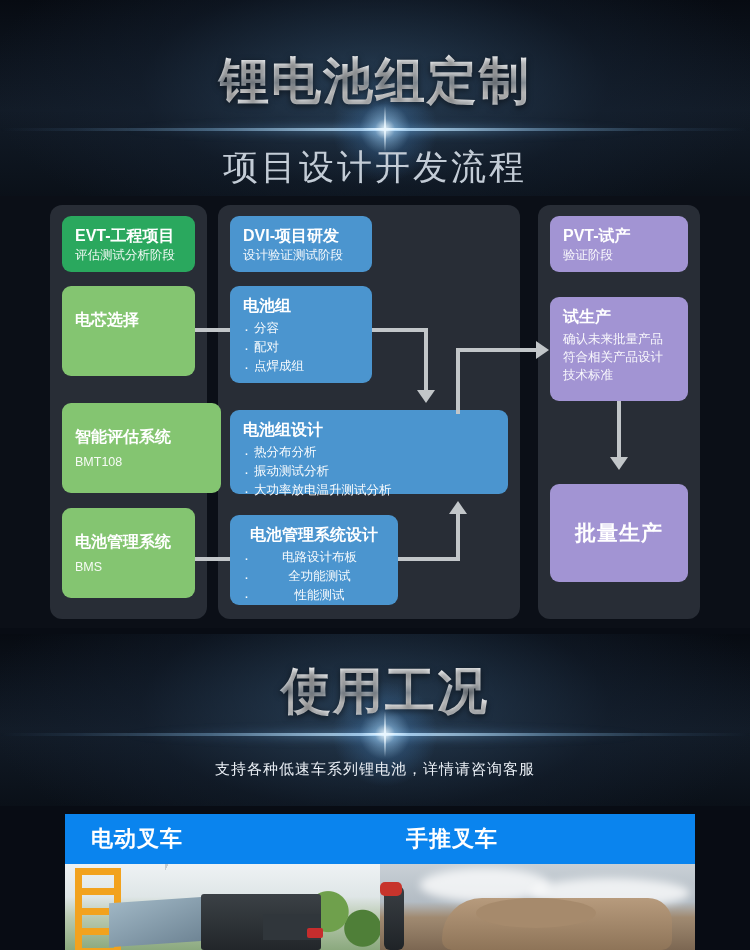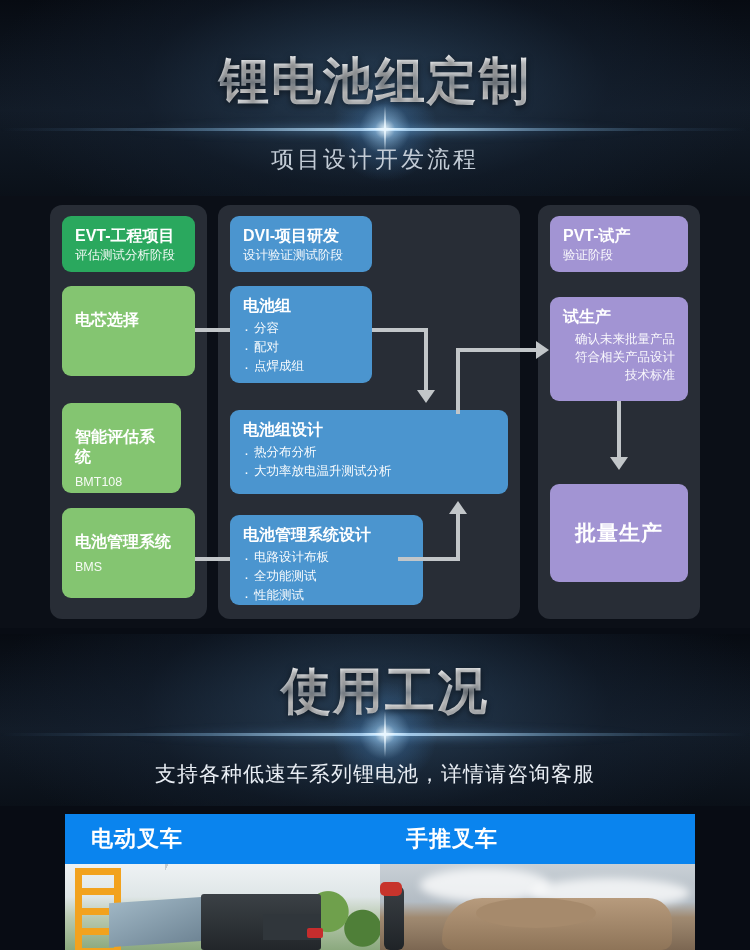--- a/index.html
+++ b/index.html
@@ -53,25 +53,25 @@
   .big-title {
     position: absolute; width: 750px; text-align: center;
     font-size: 50px; font-weight: bold; letter-spacing: 2px;
     background: linear-gradient(180deg, #ffffff 0%, #f2f6fa 40%, #b9c4cf 52%, #ffffff 66%, #e3eaf1 100%);
     -webkit-background-clip: text; background-clip: text;
     -webkit-text-fill-color: transparent; color: #fff;
     text-shadow: 0 2px 6px rgba(0,0,0,.55);
   }
   .sub-title {
     position: absolute; width: 750px; text-align: center;
-    font-size: 23px; color: #c3ccd6; letter-spacing: 3px; font-weight: 400;
+    font-size: 35px; color: #c3ccd6; letter-spacing: 3px; font-weight: 400;
   }
   .lead-text {
     position: absolute; width: 750px; text-align: center;
-    font-size: 21px; color: #e9eef4; letter-spacing: 1px;
+    font-size: 15px; color: #e9eef4; letter-spacing: 1px;
   }
 
   
   .flow { position: absolute; left: 0; top: 196px; width: 750px; height: 432px; background: #0b0f17; }
   .panel { position: absolute; background: #282d36; border-radius: 12px; }
   .p1 { left: 50px;  top: 9px; width: 157px; height: 414px; }
   .p2 { left: 218px; top: 9px; width: 302px; height: 414px; }
   .p3 { left: 538px; top: 9px; width: 162px; height: 414px; }
 
   .node { position: absolute; border-radius: 9px; color: #fff; padding: 10px 13px; }
@@ -159,21 +159,21 @@
 
     <div class="node g-dark" style="left:62px; top:20px; width:133px; height:56px;">
       <div class="t">EVT-工程项目</div>
       <div class="s">评估测试分析阶段</div>
     </div>
 
     <div class="node g-light" style="left:62px; top:90px; width:133px; height:90px; padding-top:24px;">
       <div class="t">电芯选择</div>
     </div>
 
-    <div class="node g-light" style="left:62px; top:207px; width:119px; height:90px; padding-top:24px;">
+    <div class="node g-light" style="left:62px; top:207px; width:159px; height:90px; padding-top:24px;">
       <div class="t">智能评估系统</div>
       <div class="s" style="margin-top:6px;">BMT108</div>
     </div>
 
     <div class="node g-light" style="left:62px; top:312px; width:133px; height:90px; padding-top:24px;">
       <div class="t">电池管理系统</div>
       <div class="s" style="margin-top:6px;">BMS</div>
     </div>
 
     <div class="node blue" style="left:230px; top:90px; width:142px; height:97px;">
@@ -187,41 +187,42 @@
 
     <div class="node blue" style="left:230px; top:20px; width:142px; height:56px;">
       <div class="t">DVI-项目研发</div>
       <div class="s">设计验证测试阶段</div>
     </div>
 
     <div class="node blue" style="left:230px; top:214px; width:278px; height:84px;">
       <div class="t">电池组设计</div>
       <ul>
         <li>热分布分析</li>
+        <li>振动测试分析</li>
         <li>大功率放电温升测试分析</li>
       </ul>
     </div>
 
-    <div class="node blue" style="left:230px; top:319px; width:193px; height:90px;">
+    <div class="node blue" style="left:230px; top:319px; width:168px; height:90px;text-align:center;">
       <div class="t">电池管理系统设计</div>
       <ul>
         <li>电路设计布板</li>
         <li>全功能测试</li>
         <li>性能测试</li>
       </ul>
     </div>
 
     <div class="node purple" style="left:550px; top:20px; width:138px; height:56px;">
       <div class="t">PVT-试产</div>
       <div class="s">验证阶段</div>
     </div>
 
     <div class="node purple" style="left:550px; top:101px; width:138px; height:104px;">
       <div class="t">试生产</div>
-      <div class="s" style="margin-top:3px;text-align:right;">确认未来批量产品符合相关产品设计技术标准</div>
+      <div class="s" style="margin-top:3px;">确认未来批量产品符合相关产品设计技术标准</div>
     </div>
 
     <div class="node purple center" style="left:550px; top:288px; width:138px; height:98px;">
       <div class="t">批量生产</div>
     </div>
 
     <div class="conn" style="left:195px; top:132px; width:35px; height:4px;"></div>
 
     <div class="conn" style="left:195px; top:361px; width:35px; height:4px;"></div>
 

